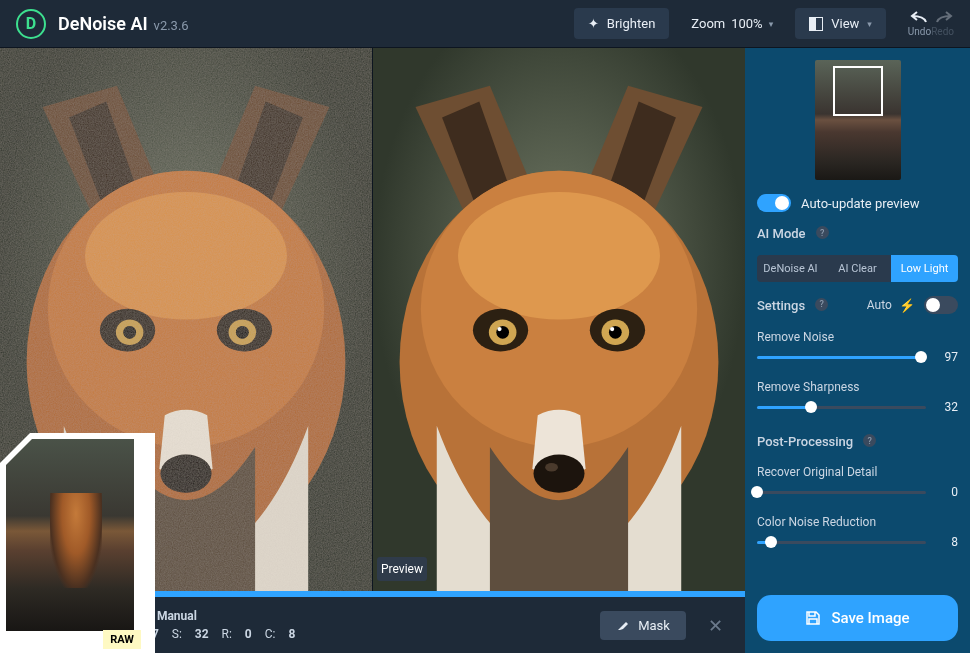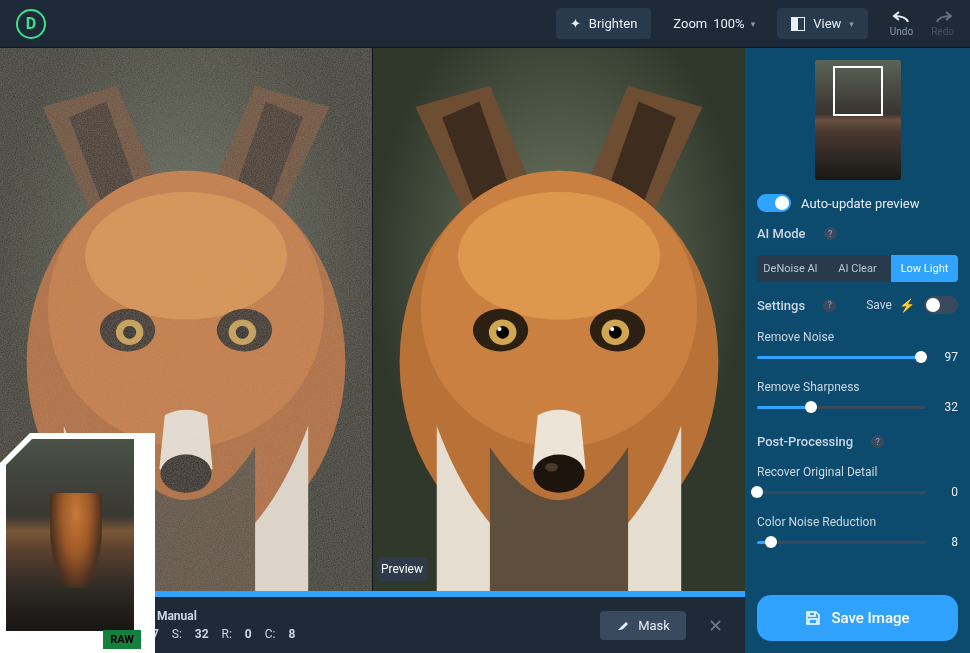--- a/index.html
+++ b/index.html
@@ -5,21 +5,21 @@
 *{margin:0;padding:0;box-sizing:border-box;font-family:-apple-system,BlinkMacSystemFont,"Segoe UI",Roboto,sans-serif}
 body{background:#0a1119;color:#e8eef5;width:970px;height:653px;overflow:hidden;position:relative}
 .app{display:flex;flex-direction:column;height:653px;width:970px;background:#1a2532}
 .topbar{height:48px;background:#1e2a38;display:flex;align-items:center;padding:0 16px;gap:12px;border-bottom:1px solid #0d1520}
 .logo-badge{width:30px;height:30px;border-radius:50%;border:2px solid #3de08f;display:flex;align-items:center;justify-content:center;color:#3de08f;font-weight:700;font-size:16px}
 .app-title{font-size:18px;font-weight:600;color:#fff}
 .app-version{font-size:13px;color:#8a99ab;margin-left:2px}
 .topbar-spacer{flex:1}
 .tb-btn{display:flex;align-items:center;gap:8px;padding:8px 14px;border-radius:4px;background:#2a3a4d;cursor:pointer;font-size:13px;color:#e8eef5}
 .tb-plain{background:transparent;padding:8px 10px;display:flex;align-items:center;gap:6px;font-size:13px;color:#e8eef5}
-.undo-redo{display:flex;gap:18px;margin-left:10px}
+.undo-redo{display:flex;margin-left:10px}
 .ur{display:flex;flex-direction:column;align-items:center;gap:2px;cursor:pointer}
 .ur-label{font-size:10px;color:#8a99ab}
 .ur.disabled{opacity:.35}
 .main{display:flex;flex:1;min-height:0}
 .preview{flex:1;display:flex;flex-direction:column;background:#0d1520;position:relative;min-width:0}
 .imgwrap{flex:1;display:flex;position:relative;overflow:hidden}
 .half{flex:1;position:relative;overflow:hidden}
 .half.right{border-left:1px solid #0d1520}
 .fox{width:100%;height:100%}
 .preview-chip{position:absolute;bottom:10px;left:4px;background:#2f3b4a;color:#fff;font-size:12px;padding:5px 4px;border-radius:3px}
@@ -31,49 +31,53 @@
 .mask-btn{display:flex;align-items:center;gap:8px;padding:7px 16px;background:#3a4a5e;border-radius:4px;font-size:13px;cursor:pointer}
 .close-x{color:#6b7a8c;font-size:18px;cursor:pointer;padding:0 6px}
 .sidebar{width:225px;background:#0c4a6e;display:flex;flex-direction:column;padding:12px;gap:14px;overflow-y:auto}
 .navthumb{align-self:center;width:86px;height:120px;position:relative;background:linear-gradient(180deg,#5a6458 0%,#3a3430 45%,#6a5040 50%,#4a3830 60%,#2a2622 85%,#1a1815 100%);border-radius:2px}
 .navbox{position:absolute;top:6px;left:18px;width:50px;height:50px;border:2px solid #fff}
 .toggle-row{display:flex;align-items:center;gap:10px}
 .switch{width:34px;height:18px;background:#2fa3ff;border-radius:10px;position:relative;cursor:pointer}
 .switch.off{background:#3a4a5e}
 .switch .knob{width:14px;height:14px;background:#fff;border-radius:50%;position:absolute;top:2px;left:2px}
 .switch.on .knob{left:18px}
-.sec-title{display:flex;align-items:center;gap:18px;font-size:13px;color:#cbd6e3;font-weight:500}
+.sec-title{display:flex;align-items:flex-start;gap:10px;font-size:13px;color:#cbd6e3;font-weight:500}
 .help{width:13px;height:13px;border-radius:50%;background:#3a4a5e;color:#8a99ab;font-size:9px;display:flex;align-items:center;justify-content:center}
 .segbar{display:flex;border-radius:4px;overflow:hidden}
 .seg{flex:1;text-align:center;padding:7px 4px;font-size:11px;background:#2a3a4d;cursor:pointer;color:#b8c5d5}
 .seg.active{background:#2fa3ff;color:#fff}
 .auto-row{display:flex;align-items:center;gap:8px;justify-content:space-between}
 .auto-row .right{display:flex;align-items:center;gap:8px}
 .bolt{color:#8a99ab;font-size:13px}
 .slider-block{display:flex;flex-direction:column;gap:6px;margin-top:2px}
 .slider-label{font-size:12px;color:#cbd6e3}
 .slider-row{display:flex;align-items:center;gap:10px}
 .track{flex:1;height:3px;background:#3a4a5e;border-radius:2px;position:relative}
 .fill{position:absolute;left:0;top:0;height:100%;background:#2fa3ff;border-radius:2px}
 .thumb{position:absolute;top:50%;width:12px;height:12px;background:#fff;border-radius:50%;transform:translate(-50%,-50%)}
 .slider-val{width:22px;text-align:right;font-size:12px;color:#e8eef5}
 .save-btn{margin-top:auto;background:#2fa3ff;color:#fff;text-align:center;padding:14px;border-radius:14px;font-size:15px;font-weight:500;display:flex;align-items:center;justify-content:center;gap:10px;cursor:pointer}
 .raw-thumb{position:absolute;left:0;bottom:0;width:145px;height:220px;z-index:50}
 .raw-cut{position:absolute;left:0;top:0;width:155px;height:226px;background:#fff;clip-path:polygon(0 30px,30px 0,155px 0,155px 226px,0 226px)}
 .raw-img{position:absolute;left:6px;top:6px;width:128px;height:192px;background:linear-gradient(180deg,#4a5248 0%,#3a3832 40%,#7a5838 48%,#5a4030 58%,#2e2a24 78%,#181614 100%);clip-path:polygon(0 26px,26px 0,128px 0,128px 192px,0 192px)}
 .raw-foxshape{position:absolute;left:44px;top:54px;width:52px;height:95px;background:radial-gradient(ellipse at 50% 22%,#c47a3a 0%,#a05a28 38%,#4a3020 70%,transparent 78%)}
-.raw-label{position:absolute;right:4px;bottom:4px;background:#15803d;color:#000;font-size:11px;font-weight:700;padding:3px 7px}
+.raw-label{position:absolute;right:4px;bottom:4px;background:#fef9c3;color:#000;font-size:11px;font-weight:700;padding:3px 7px}
 svg{display:block}
 </style>
 </head>
 <body>
 
 <div class="app">
   <div class="topbar">
     <div class="logo-badge">D</div>
+    <div>
+      <span class="app-title">DeNoise AI</span>
+      <span class="app-version">v2.3.6</span>
+    </div>
     <div class="topbar-spacer"></div>
     <div class="tb-btn">
       <span>✦</span>
       <span>Brighten</span>
     </div>
     <div class="tb-plain">
       <span>Zoom</span>
       <span>100%</span>
       <span style="font-size:9px;color:#8a99ab">▾</span>
     </div>
@@ -220,21 +224,21 @@
         <div class="seg">AI Clear</div>
         <div class="seg active">Low Light</div>
       </div>
 
       <div class="auto-row">
         <div class="sec-title">
           <span>Settings</span>
           <span class="help">?</span>
         </div>
         <div class="right">
-          <span style="font-size:12px;color:#cbd6e3">Save</span>
+          <span style="font-size:12px;color:#cbd6e3">Auto</span>
           <span class="bolt">⚡</span>
           <div class="switch off">
               <div class="knob"></div>
             </div>
         </div>
       </div>
 
       <div class="slider-block">
         <div class="slider-label">Remove Noise</div>
         <div class="slider-row">

